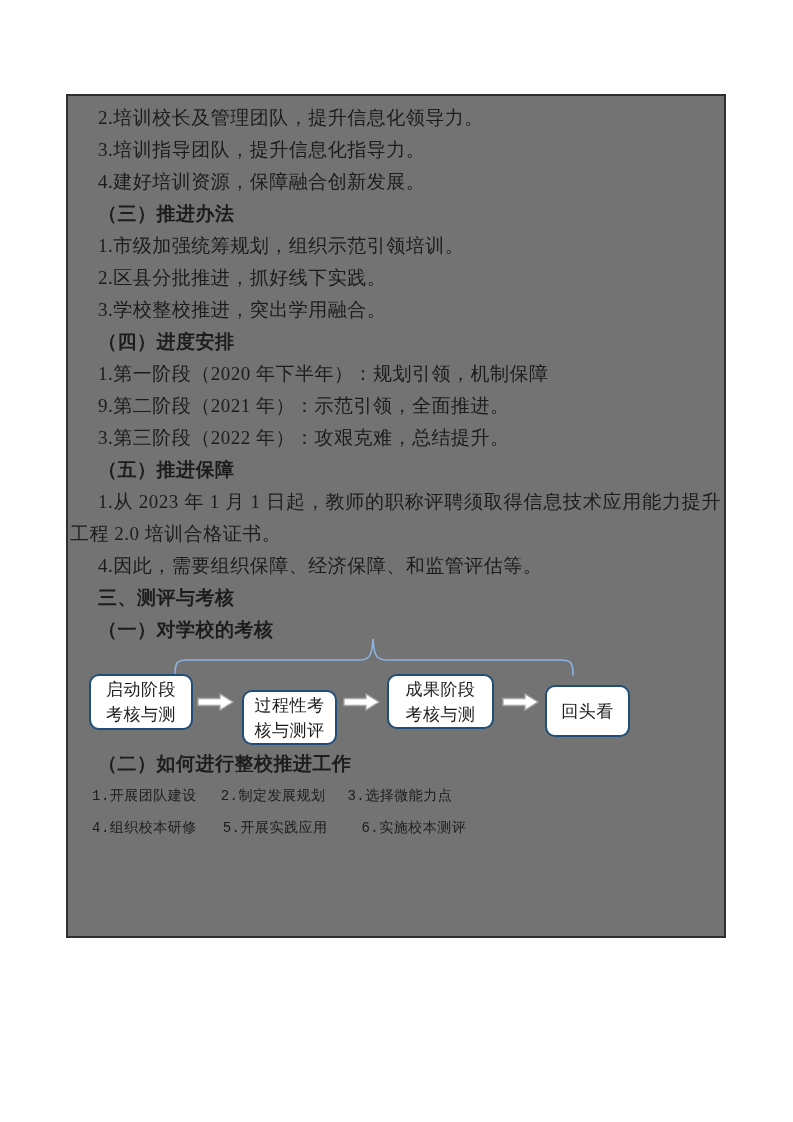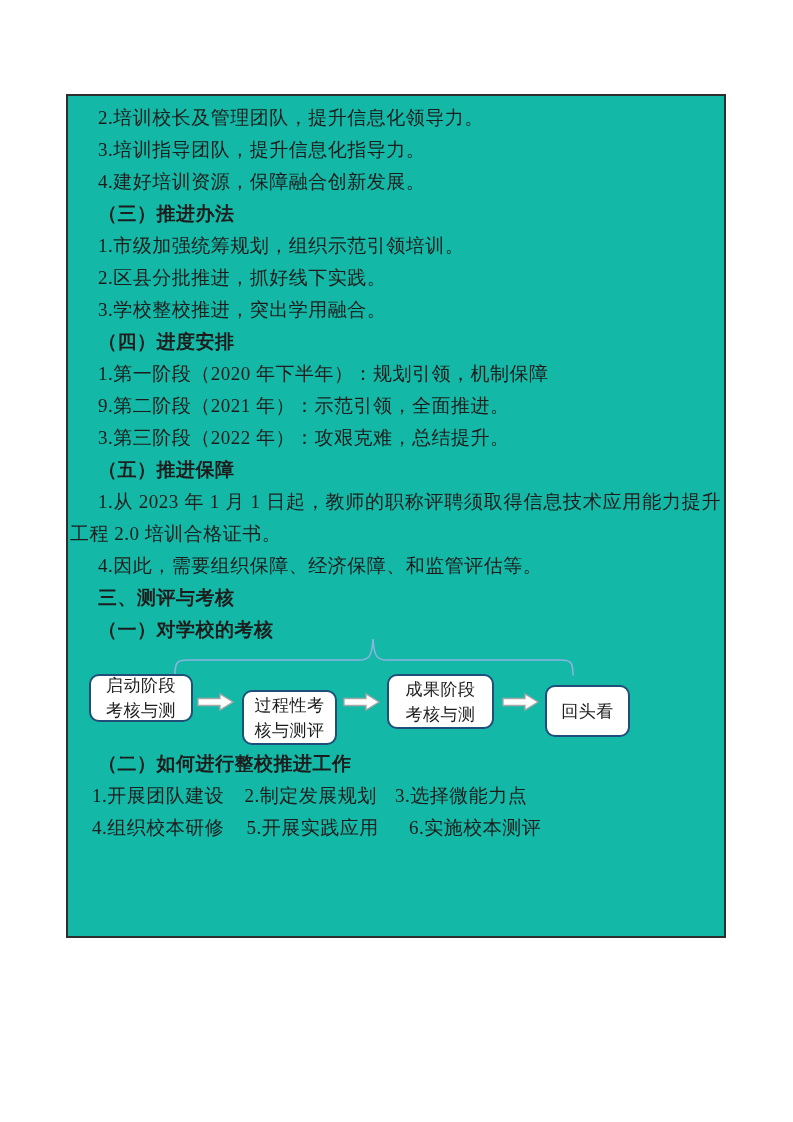--- a/index.html
+++ b/index.html
@@ -11,21 +11,21 @@
     position:relative;
     overflow:hidden;
   }
   .cell {
     position:absolute;
     left:66px; top:94px;
     width:660px; height:844px;
     border:2px solid #2e2e2e;
     box-sizing:border-box;
     padding:6px 3px 0 2px;
-    background:#14b8a6;
+    background:#737373;
   }
   p.doc-line {
     margin:0;
     font-size:19px;
     line-height:32px;
     text-indent:28px;
     letter-spacing:0.5px;
   }
   p.heading {
     font-family:"Liberation Sans", sans-serif;
@@ -53,38 +53,39 @@
     box-sizing:border-box;
     display:flex;
     flex-direction:column;
     align-items:center;
     justify-content:center;
     font-size:17px;
     line-height:25px;
     text-indent:0;
     letter-spacing:0.5px;
   }
-  .fbox-1 { left:19px;  top:28px; width:104px; height:48px; }
+  .fbox-1 { left:19px;  top:28px; width:104px; height:56px; }
   .fbox-2 { left:172px; top:44px; width:95px;  height:55px; }
   .fbox-3 { left:317px; top:28px; width:107px; height:55px; }
   .fbox-4 { left:475px; top:39px; width:85px;  height:52px; }
   .flow-arrow {
     position:absolute;
     top:44px;
     width:38px; height:24px;
   }
   .flow-arrow-1 { left:127px; }
   .flow-arrow-2 { left:273px; }
   .flow-arrow-3 { left:432px; }
   p.cols {
     margin:0;
-    font-size:19px;
+    font-size:14px;
     line-height:32px;
     text-indent:0;
     letter-spacing:0.5px;
+    font-family:Liberation Mono, monospace;
   }
   .cols span { display:inline-block; }
   .r1-i1 { margin-left:22px; }
   .r1-i2 { margin-left:15px; }
   .r1-i3 { margin-left:13px; }
   .r2-i1 { margin-left:22px; }
   .r2-i2 { margin-left:17px; }
   .r2-i3 { margin-left:25px; }
 </style>
 </head>

